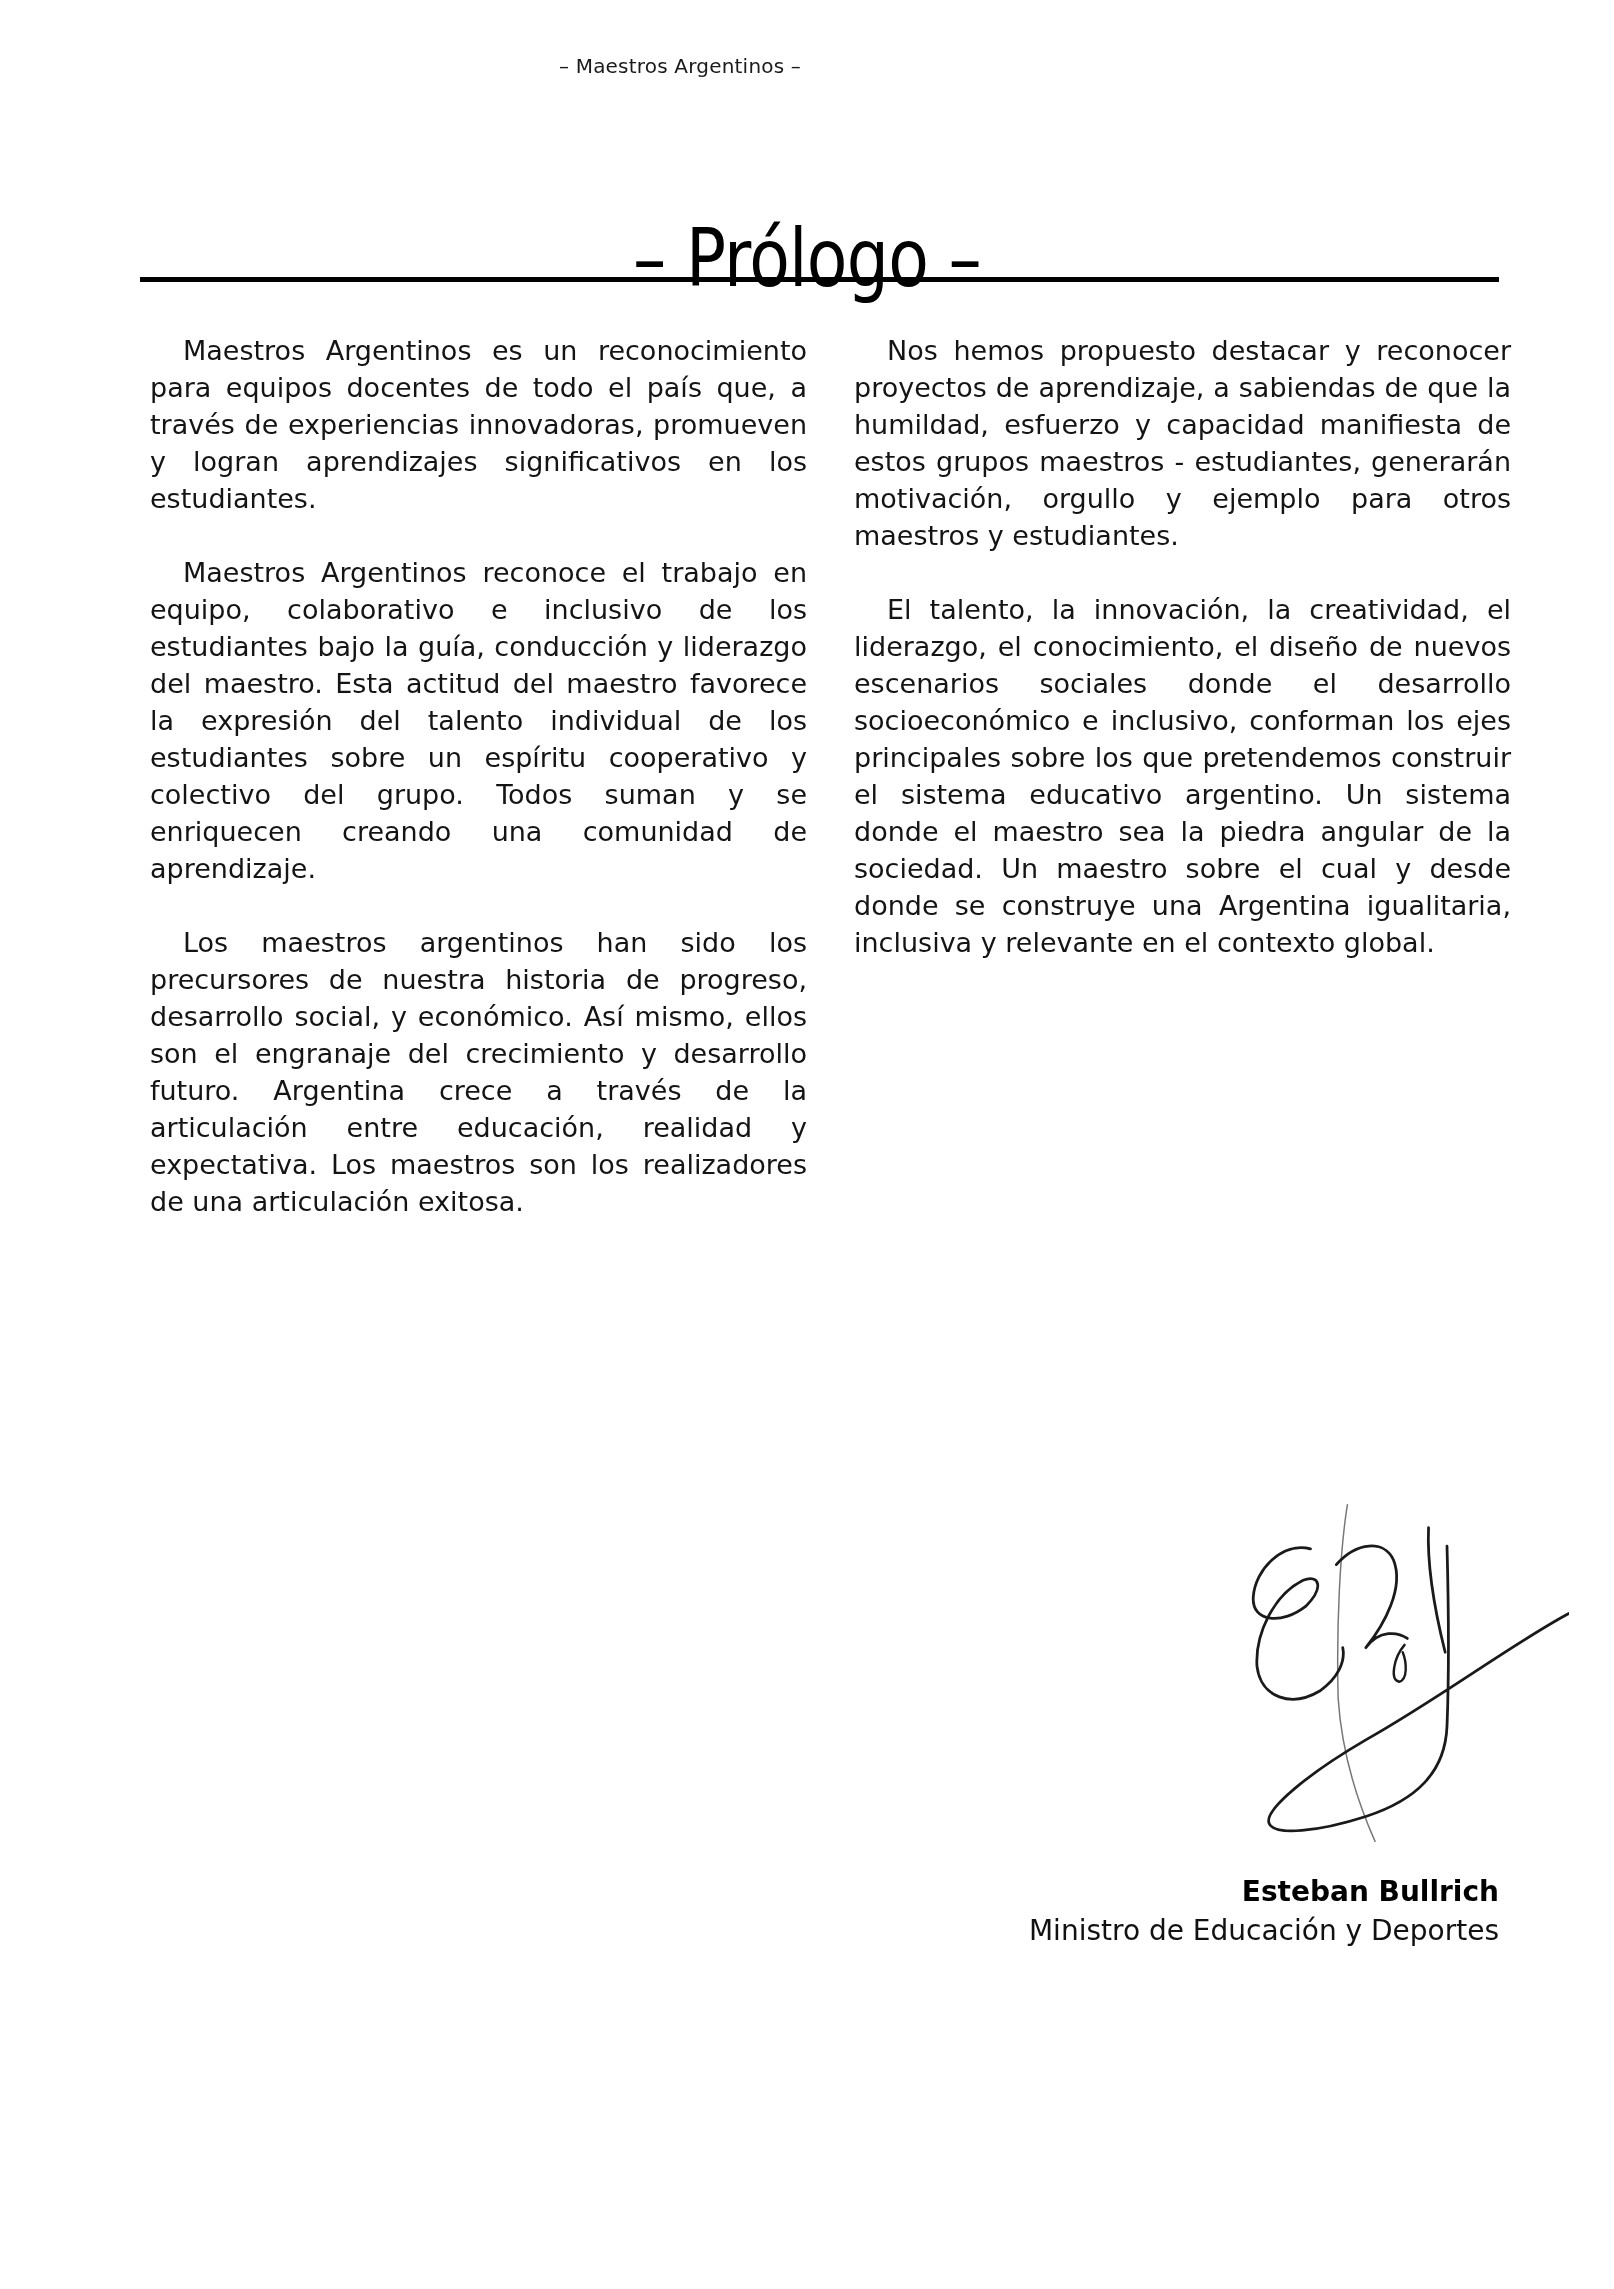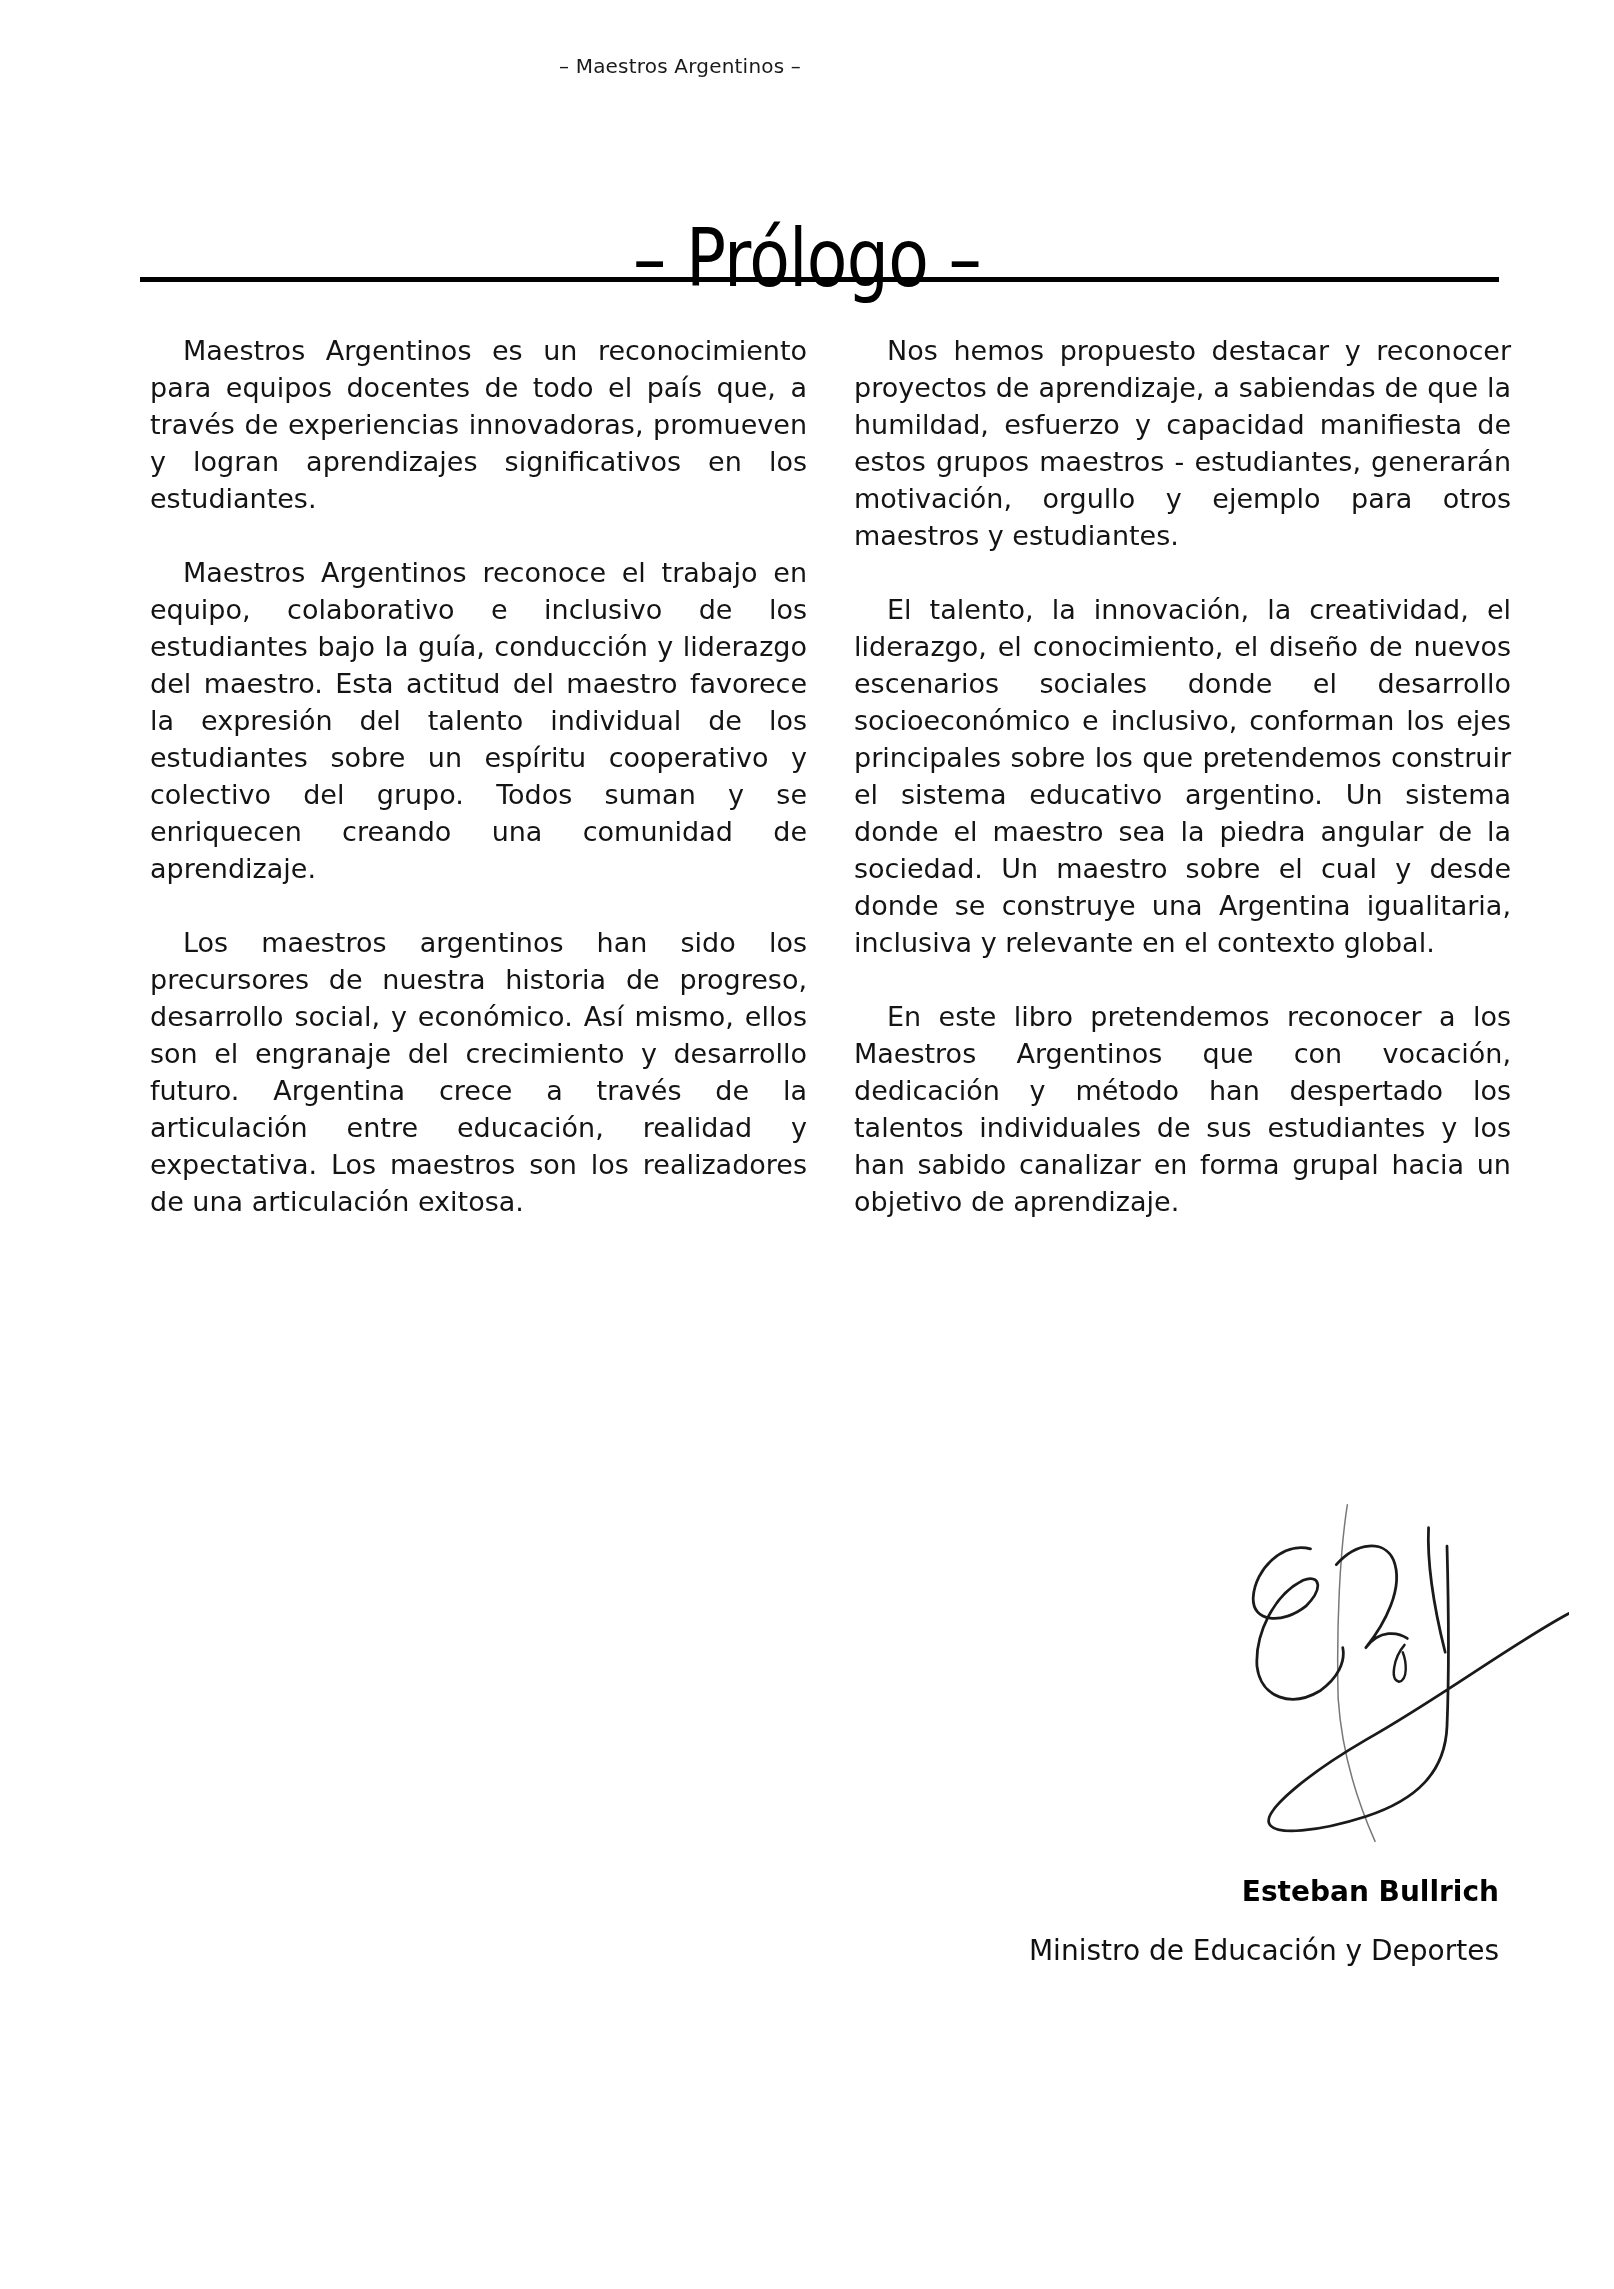--- a/index.html
+++ b/index.html
@@ -36,42 +36,41 @@
       position: absolute; left: 1218px; top: 1477px; width: 351px; height: 369px;
     }
     .sig-name {
       position: absolute; top: 1875px; right: 115px;
       font-size: 28px; font-weight: bold; text-align: center;
       font-family: "DejaVu Sans", sans-serif; color: #000;
     }
     .sig-role {
       position: absolute; top: 1914px; right: 115px;
       font-size: 28px; text-align: right;
-      font-family: "DejaVu Sans", sans-serif; color: #111; margin-top: 20px;
+      font-family: "DejaVu Sans", sans-serif; color: #111;
     }
   </style>
 </head>
 <body>
 
 <div class="running-head">– Maestros Argentinos –</div>
 
 <h1 class="title">– Prólogo –</h1>
 
 <div class="rule"></div>
 
 <div class="col col-left">
   <p>Maestros Argentinos es un reconocimiento para equipos docentes de todo el país que, a través de experiencias innovadoras, promueven y logran aprendizajes significativos en los estudiantes.</p>
   <p>Maestros Argentinos reconoce el trabajo en equipo, colaborativo e inclusivo de los estudiantes bajo la guía, conducción y liderazgo del maestro. Esta actitud del maestro favorece la expresión del talento individual de los estudiantes sobre un espíritu cooperativo y colectivo del grupo. Todos suman y se enriquecen creando una comunidad de aprendizaje.</p>
   <p>Los maestros argentinos han sido los precursores de nuestra historia de progreso, desarrollo social, y económico. Así mismo, ellos son el engranaje del crecimiento y desarrollo futuro. Argentina crece a través de la articulación entre educación, realidad y expectativa. Los maestros son los realizadores de una articulación exitosa.</p>
 </div>
 
 <div class="col col-right">
   <p>Nos hemos propuesto destacar y reconocer proyectos de aprendizaje, a sabiendas de que la humildad, esfuerzo y capacidad manifiesta de estos grupos maestros - estudiantes, generarán motivación, orgullo y ejemplo para otros maestros y estudiantes.</p>
   <p>El talento, la innovación, la creatividad, el liderazgo, el conocimiento, el diseño de nuevos escenarios sociales donde el desarrollo socioeconómico e inclusivo, conforman los ejes principales sobre los que pretendemos construir el sistema educativo argentino. Un sistema donde el maestro sea la piedra angular de la sociedad. Un maestro sobre el cual y desde donde se construye una Argentina igualitaria, inclusiva y relevante en el contexto global.</p>
-  <p>En este libro pretendemos reconocer a los Maestros Argentinos que con vocación, dedicación y método han despertado los talentos individuales de sus estudiantes y los han sabido canalizar en forma grupal hacia un objetivo de aprendizaje.</p>
 </div>
 
 <svg class="signature" viewBox="0 0 380 400" xmlns="http://www.w3.org/2000/svg">
   <g fill="none" stroke="#1a1a1a" stroke-linecap="round" stroke-linejoin="round">
 
     <path d="M140 30 C132 80 128 160 130 240 C134 300 150 350 170 395" stroke-width="1.6" stroke="#777"></path>
 
     <path d="M100 78 C70 70 40 100 38 130 C36 158 70 160 95 140 C115 120 110 105 92 112 C60 128 40 170 42 205 C46 240 80 250 110 232 C130 218 138 200 135 185" stroke-width="3"></path>
 
     <path d="M128 95 C150 70 180 68 190 90 C202 120 180 160 160 185 C175 165 195 168 205 175" stroke-width="3"></path>

